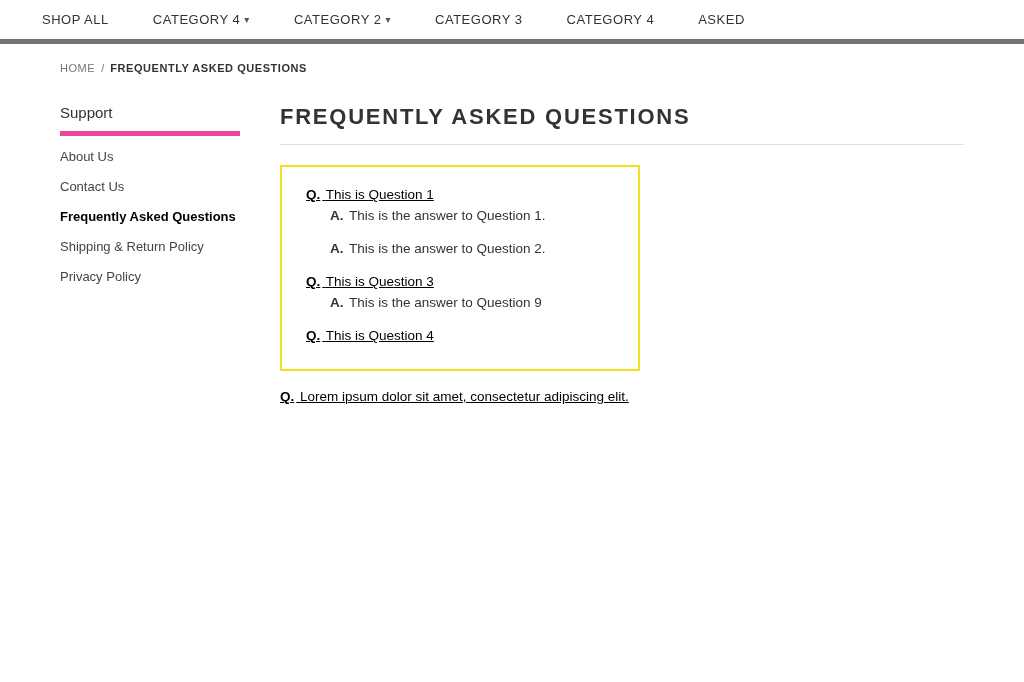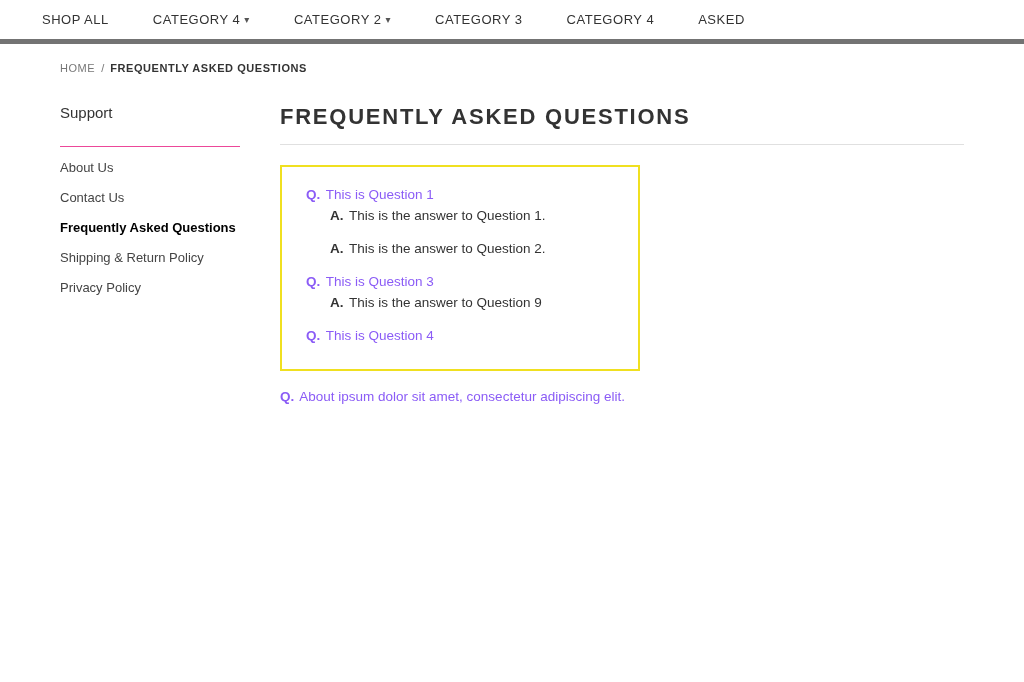--- a/index.html
+++ b/index.html
@@ -63,22 +63,22 @@
     
     .sidebar {
       width: 180px;
       flex-shrink: 0;
     }
     .sidebar-title {
       font-size: 15px;
       font-weight: normal;
       color: #333;
       margin-bottom: 12px;
-      padding-bottom: 25px;
-      border-bottom: 1px solid #ec4899;
+      padding-bottom: 10px;
+      border-bottom: 5px solid #ec4899;
     }
     .sidebar-nav {
       list-style: none;
       margin-top: 1px;
     }
     .sidebar-nav li {
       margin-bottom: 14px;
     }
     .sidebar-nav li a {
       text-decoration: none;
@@ -115,22 +115,23 @@
 
     
     .faq-item {
       margin-bottom: 18px;
     }
     .faq-item:last-child {
       margin-bottom: 0;
     }
     .faq-question {
       font-size: 13.5px;
-      color: #8b5cf6;
+      color: #000000;
       margin-bottom: 6px;
+      text-decoration: underline;
     }
     .faq-question .q-label {
       font-weight: bold;
       margin-right: 2px;
     }
     .faq-answer {
       font-size: 13.5px;
       color: #333;
       margin-left: 24px;
     }
@@ -242,20 +243,20 @@
           <span>This is Question 4</span>
         </div>
       </div>
 
     </div>
 
     <div class="faq-extra">
       <div class="faq-item">
         <div class="faq-question">
           <span class="q-label">Q.</span>
-          <span>About ipsum dolor sit amet, consectetur adipiscing elit.</span>
+          <span>Lorem ipsum dolor sit amet, consectetur adipiscing elit.</span>
         </div>
       </div>
     </div>
 
   </main>
 
 </div>
 
 </body></html>

